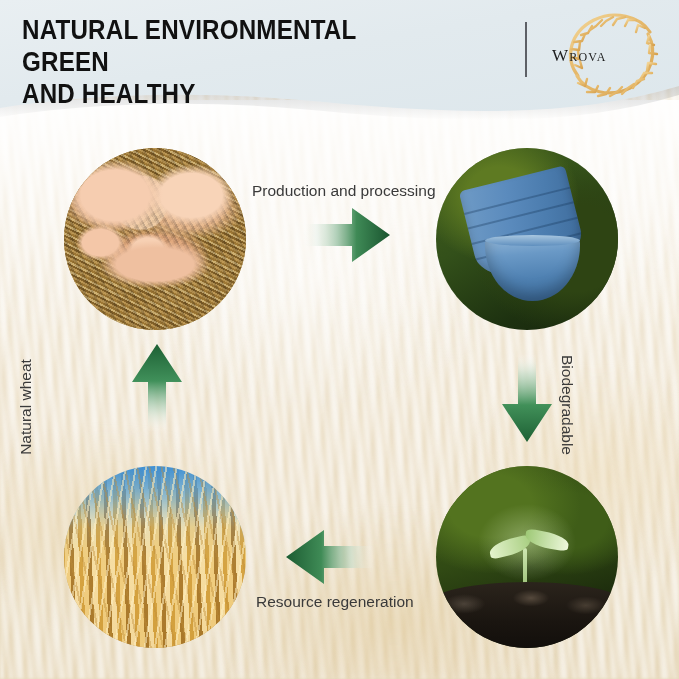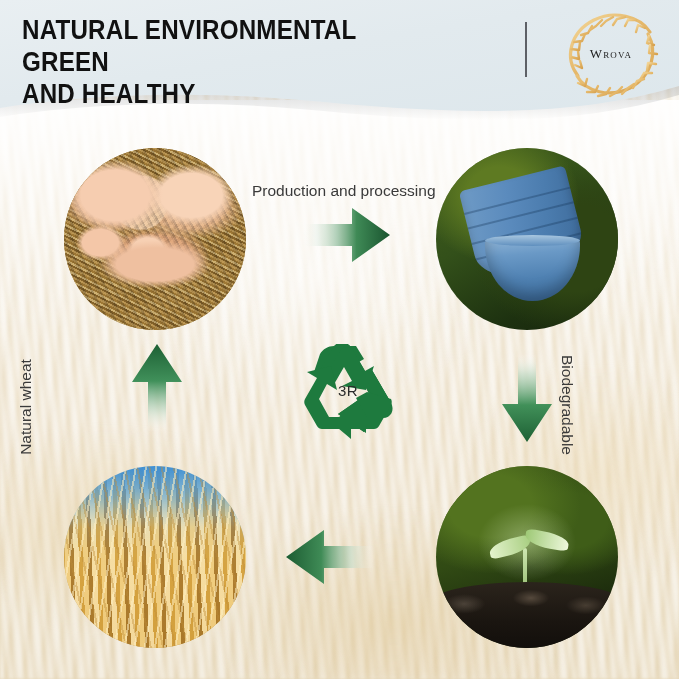--- a/index.html
+++ b/index.html
@@ -71,23 +71,23 @@
     transform:scaleX(.88);
     transform-origin:left top;
     white-space:pre-line;
   }
   .header-divider{
     position:absolute;left:525px;top:22px;width:1.6px;height:55px;
     background:#5d6066;
   }
   .logo{position:absolute;left:552px;top:6px;width:118px;height:100px;}
   .logo-text{
-    position:absolute;left:0;top:40px;width:118px;text-align:center;
+    position:absolute;left:0;top:40px;width:118px;
     font-family:"Liberation Serif", serif;
-    font-size:13px;letter-spacing:1.2px;color:#1d1d1d;
+    font-size:17px;letter-spacing:1.2px;color:#1d1d1d;
     font-variant:small-caps;
   }
 
   
   .photo{
     position:absolute;border-radius:50%;overflow:hidden;
   }
   .ph-inner{position:absolute;inset:0;}
 
   
@@ -385,39 +385,19 @@
       <linearGradient id="arU" x1="0" y1="1" x2="0" y2="0">
         <stop offset="0%" stop-color="#ffffff" stop-opacity="0"></stop>
         <stop offset="24%" stop-color="#bdd9c5" stop-opacity=".6"></stop>
         <stop offset="58%" stop-color="#40905a"></stop>
         <stop offset="100%" stop-color="#1d6034"></stop>
       </linearGradient>
     </defs>
     <path d="M20,94 H38 V44 H54 L29,6 L4,44 H20 Z" fill="url(#arU)"></path>
   </svg>
 
-  <div class="recycle">
-    <svg width="104" height="100" viewBox="0 0 104 100">
-      <g fill="#1e7a3e">
-
-        <path d="M52,4 L35,34 L22,26 L28,8 C31,3 36,0 42,0 L64,0 L72,13 L60,20 Z" transform="translate(-4,2)"></path>
-        <path d="M50,2 L33,31 L19,23 L36,-6 C40,-11 49,-11 53,-5 L70,24 L57,32 Z" transform="translate(2,8)"></path>
-
-        <path d="M78,30 L95,59 C99,66 95,74 87,74 L70,74 L70,89 L44,71 L70,53 L70,68" transform="translate(0,0)"></path>
-        <path d="M76,26 L94,57 C98,64 94,73 86,73 L68,73 L68,88 L42,70 L68,52 L68,67 L82,67 L65,34 Z"></path>
-
-        <path d="M28,26 L10,57 C6,64 10,73 18,73 L36,73 L36,88 L62,70 L36,52 L36,67 L22,67 L39,34 Z" transform="scale(-1,1) translate(-104,0)"></path>
-      </g>
-      <g fill="#1e7a3e">
-
-        <path d="M52,3 C54,3 56,4 57,6 L69,27 L78,22 L70,46 L46,42 L56,37 L48,23 L37,42 L26,36 L45,6 C46,4 49,3 52,3 Z"></path>
-        <path d="M95,55 C96,57 96,59 95,61 L83,82 C82,84 80,85 78,85 L55,85 L55,95 L36,79 L55,63 L55,73 L71,73 L60,54 L71,48 L95,55 Z"></path>
-        <path d="M9,61 C8,59 8,57 9,55 L21,34 L11,28 L35,22 L41,46 L31,40 L23,55 L33,73 L49,73 L49,85 L26,85 C24,85 22,84 21,82 L9,61 Z"></path>
-      </g>
-    </svg>
-    <div class="recycle-label">3R</div>
-  </div>
 
   <div class="cap cap-top">Production and processing</div>
+  <div class="cap cap-bottom">Resource regeneration</div>
   <div class="cap cap-left">Natural wheat</div>
   <div class="cap cap-right">Biodegradable</div>
 
 </div>
 
 </body></html>

